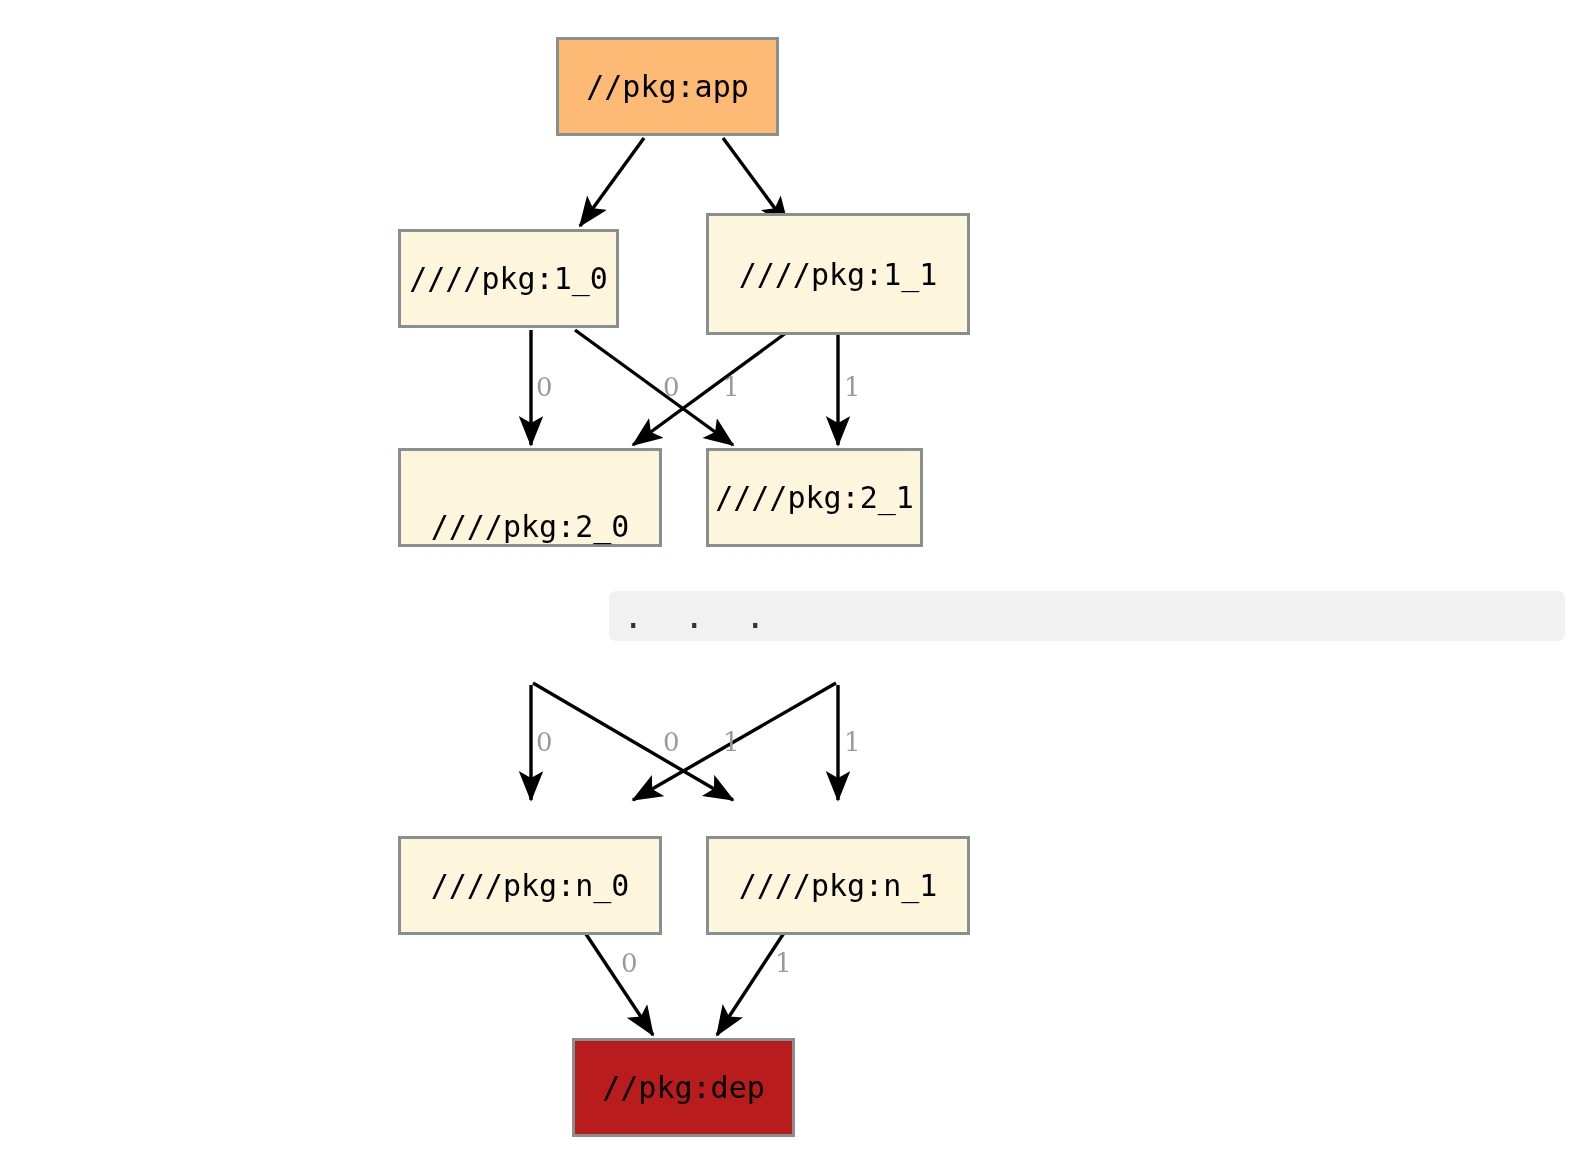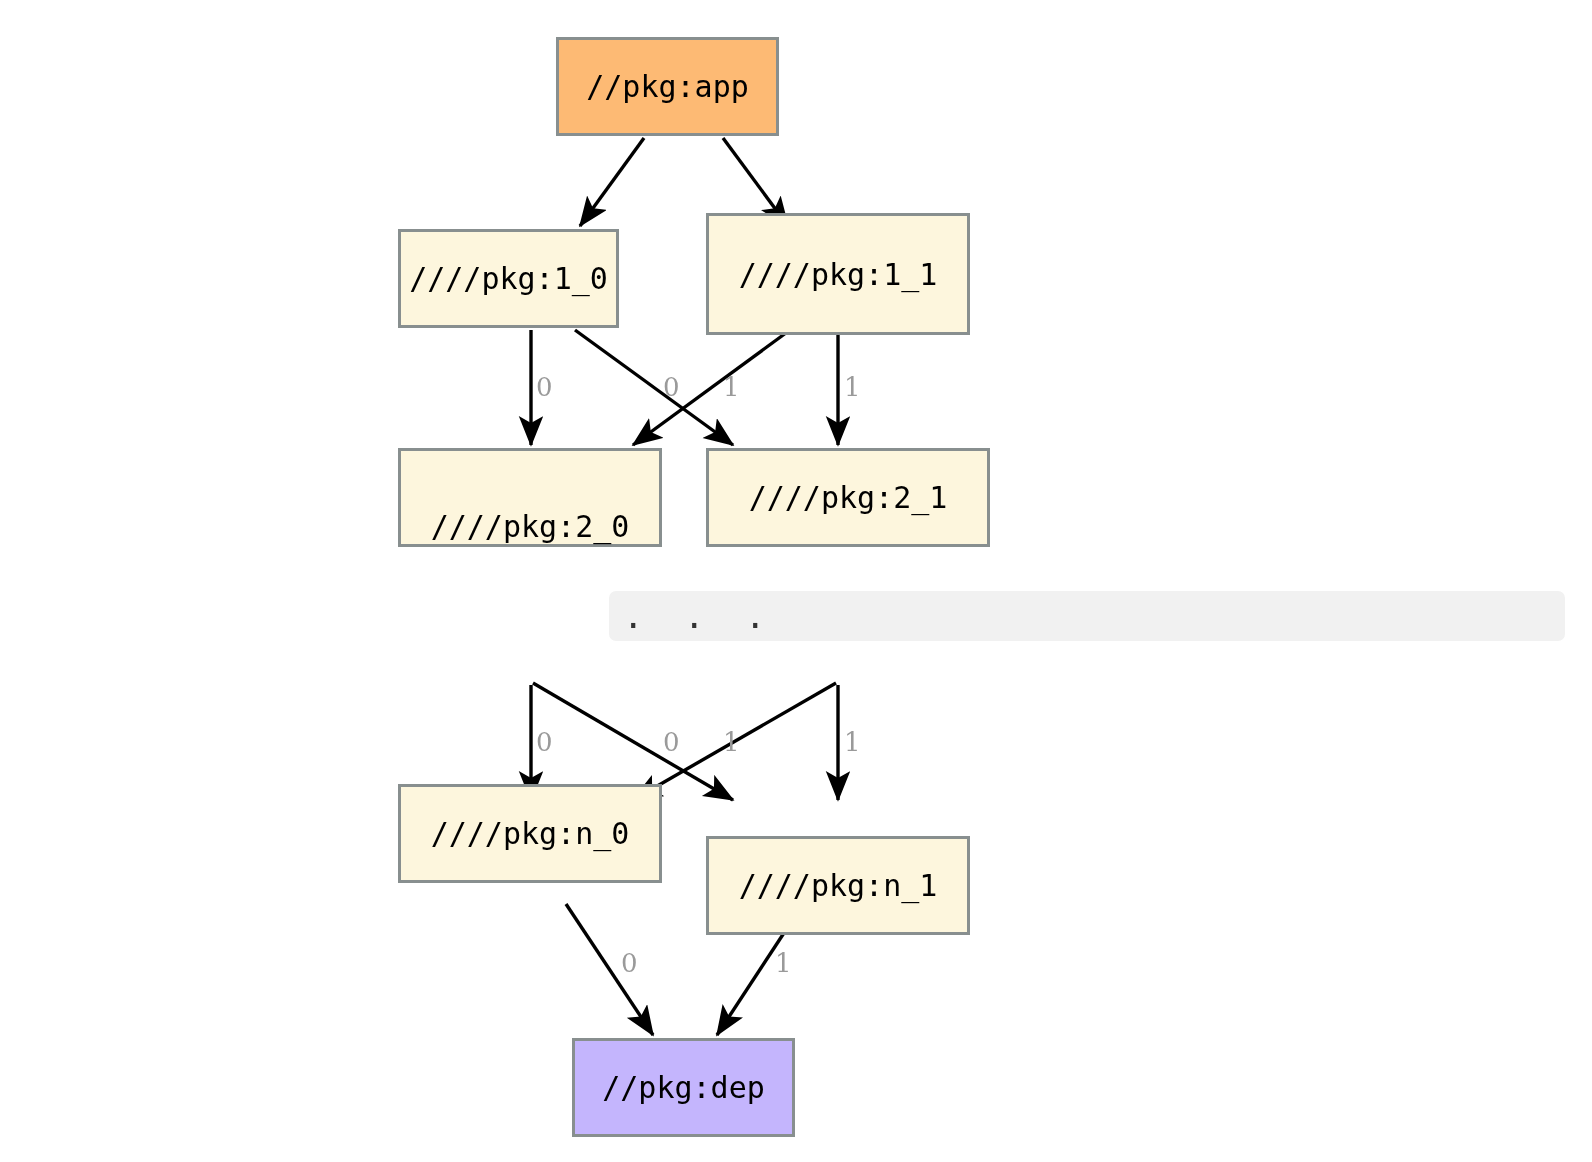--- a/index.html
+++ b/index.html
@@ -97,30 +97,30 @@
       </div>
       <div class="node-box" style="left: 398px; top: 229px; width: 221px; height: 99px; background: rgb(253, 246, 221); border-color: rgb(136, 143, 143);">
         <span class="node-label">////pkg:1_0</span>
       </div>
       <div class="node-box" style="left: 706px; top: 213px; width: 264px; height: 122px; background: rgb(253, 246, 221); border-color: rgb(136, 143, 143);">
         <span class="node-label">////pkg:1_1</span>
       </div>
       <div class="node-box" style="left: 398px; top: 448px; width: 264px; height: 99px; background: rgb(253, 246, 221); border-color: rgb(136, 143, 143); align-items: flex-end;">
         <span class="node-label">////pkg:2_0</span>
       </div>
-      <div class="node-box" style="left: 706px; top: 448px; width: 284px; height: 99px; background: rgb(253, 246, 221); border-color: rgb(136, 143, 143); align-items: center;">
+      <div class="node-box" style="left: 706px; top: 448px; width: 217px; height: 99px; background: rgb(253, 246, 221); border-color: rgb(136, 143, 143); align-items: center;">
         <span class="node-label">////pkg:2_1</span>
       </div>
-      <div class="node-box" style="left: 398px; top: 784px; width: 264px; height: 99px; background: rgb(253, 246, 221); border-color: rgb(136, 143, 143);">
+      <div class="node-box" style="left: 398px; top: 836px; width: 264px; height: 99px; background: rgb(253, 246, 221); border-color: rgb(136, 143, 143);">
         <span class="node-label">////pkg:n_0</span>
       </div>
       <div class="node-box" style="left: 706px; top: 803px; width: 264px; height: 99px; background: rgb(253, 246, 221); border-color: rgb(136, 143, 143); margin-top: 33px;">
         <span class="node-label">////pkg:n_1</span>
       </div>
-      <div class="node-box" style="left: 572px; top: 1038px; width: 223px; height: 99px; background: #c4b5fd; border-color: rgb(136, 143, 143);">
+      <div class="node-box" style="left: 572px; top: 1038px; width: 223px; height: 99px; background: #b91c1c; border-color: rgb(136, 143, 143);">
         <span class="node-label">//pkg:dep</span>
       </div>
     </div>
   <div id="edge-labels-layer">
       <span class="edge-label" style="left: 536px; top: 372px; color: rgb(154, 154, 154);">0</span>
       <span class="edge-label" style="left: 663px; top: 372px; color: rgb(154, 154, 154);">0</span>
       <span class="edge-label" style="left: 723px; top: 372px; color: rgb(154, 154, 154);">1</span>
       <span class="edge-label" style="left: 844px; top: 372px; color: rgb(154, 154, 154);">1</span>
       <span class="edge-label" style="left: 536px; top: 727px; color: rgb(154, 154, 154);">0</span>
       <span class="edge-label" style="left: 663px; top: 727px; color: rgb(154, 154, 154);">0</span>

